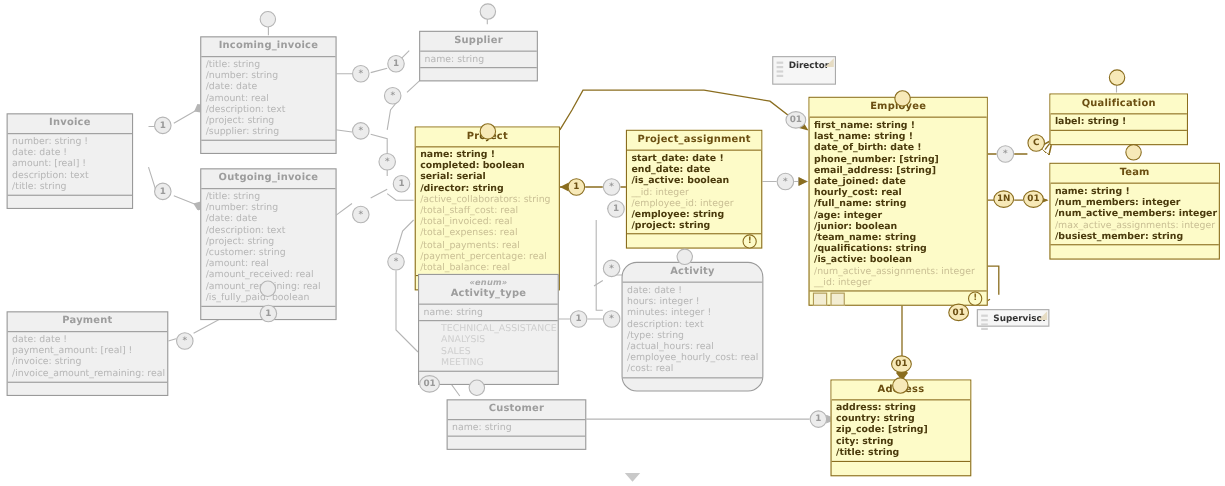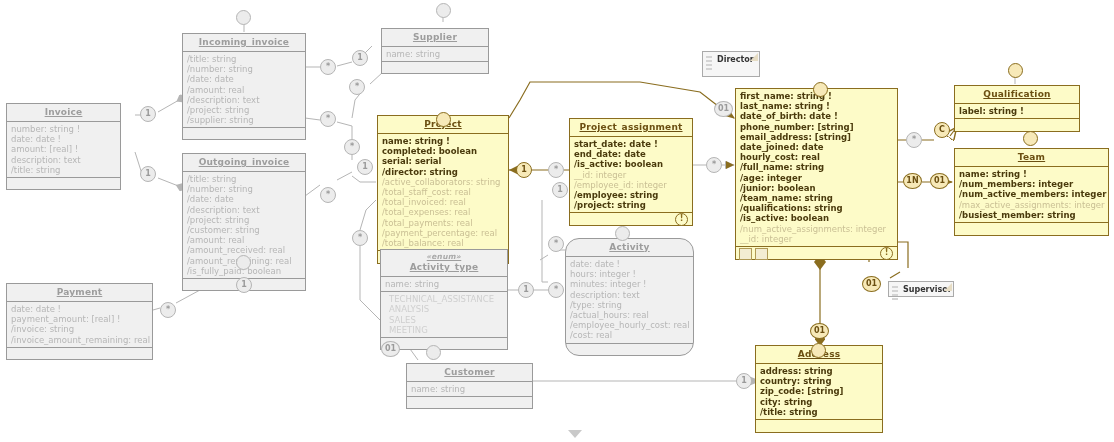--- a/index.html
+++ b/index.html
@@ -5,26 +5,26 @@
   html,body{margin:0;padding:0;background:#ffffff;}
   body{font-family:"DejaVu Sans", sans-serif;}
   #canvas{position:relative;width:1114px;height:442px;overflow:hidden;background:#fff;}
 
   svg#edges{position:absolute;left:0;top:0;width:1114px;height:442px;}
 
   
   .cls{position:absolute;box-sizing:border-box;border:1px solid #9a9a9a;background:#f0f0f0;}
   .cls.active{border:1px solid #8a6d1f;background:#fdfbc8;}
   .cls .hdr{text-align:center;font-size:9px;line-height:12px;padding:2px 2px 3px 2px;
-            border-bottom:1px solid #9a9a9a;color:#9d9d9d;font-weight:bold;letter-spacing:.2px;text-decoration:underline;}
+            border-bottom:1px solid #9a9a9a;color:#9d9d9d;font-weight:bold;letter-spacing:.2px;}
   .cls.active .hdr{border-bottom:1px solid #8a6d1f;color:#6b4f12;background:#fdfbc8;}
   .cls .attrs{padding:2px 3px 2px 4px;}
   .cls .ftr{border-top:1px solid #9a9a9a;height:11px;}
   .cls.active .ftr{border-top:1px solid #8a6d1f;height:12px;position:relative;}
-  .cls .lit{padding:2px 3px 2px 8px;border-top:1px solid #9a9a9a;}
+  .cls .lit{padding:2px 3px 2px 20px;border-top:1px solid #9a9a9a;}
 
   .at{font-size:8.5px;line-height:10.2px;white-space:nowrap;color:#a9a9a9;}
   .cls.active .at{color:#4a3a0c;}
   .at.der{color:#b6b6b6;}
   .at.ghost{color:#cfcfcf;}
   .cls.active .at.ghost{color:#c9bf94;}
   .at.key{font-weight:bold;}
   .enum-stereo{font-size:7.5px;font-style:italic;color:#a9a9a9;text-align:center;line-height:9px;}
 
   
@@ -256,20 +256,21 @@
       <div class="at ghost">/employee_id: integer</div>
       <div class="at key">/employee: string</div>
       <div class="at key">/project: string</div>
     </div>
     <div class="ftr">
       <div class="warn">!</div>
     </div>
   </div>
 
   <div class="cls active" style="left:735px;top:88px;width:163px;">
+    <div class="hdr">Employee</div>
     <div class="attrs">
       <div class="at key">first_name: string !</div>
       <div class="at key">last_name: string !</div>
       <div class="at key">date_of_birth: date !</div>
       <div class="at key">phone_number: [string]</div>
       <div class="at key">email_address: [string]</div>
       <div class="at key">date_joined: date</div>
       <div class="at key">hourly_cost: real</div>
       <div class="at key">/full_name: string</div>
       <div class="at key">/age: integer</div>

